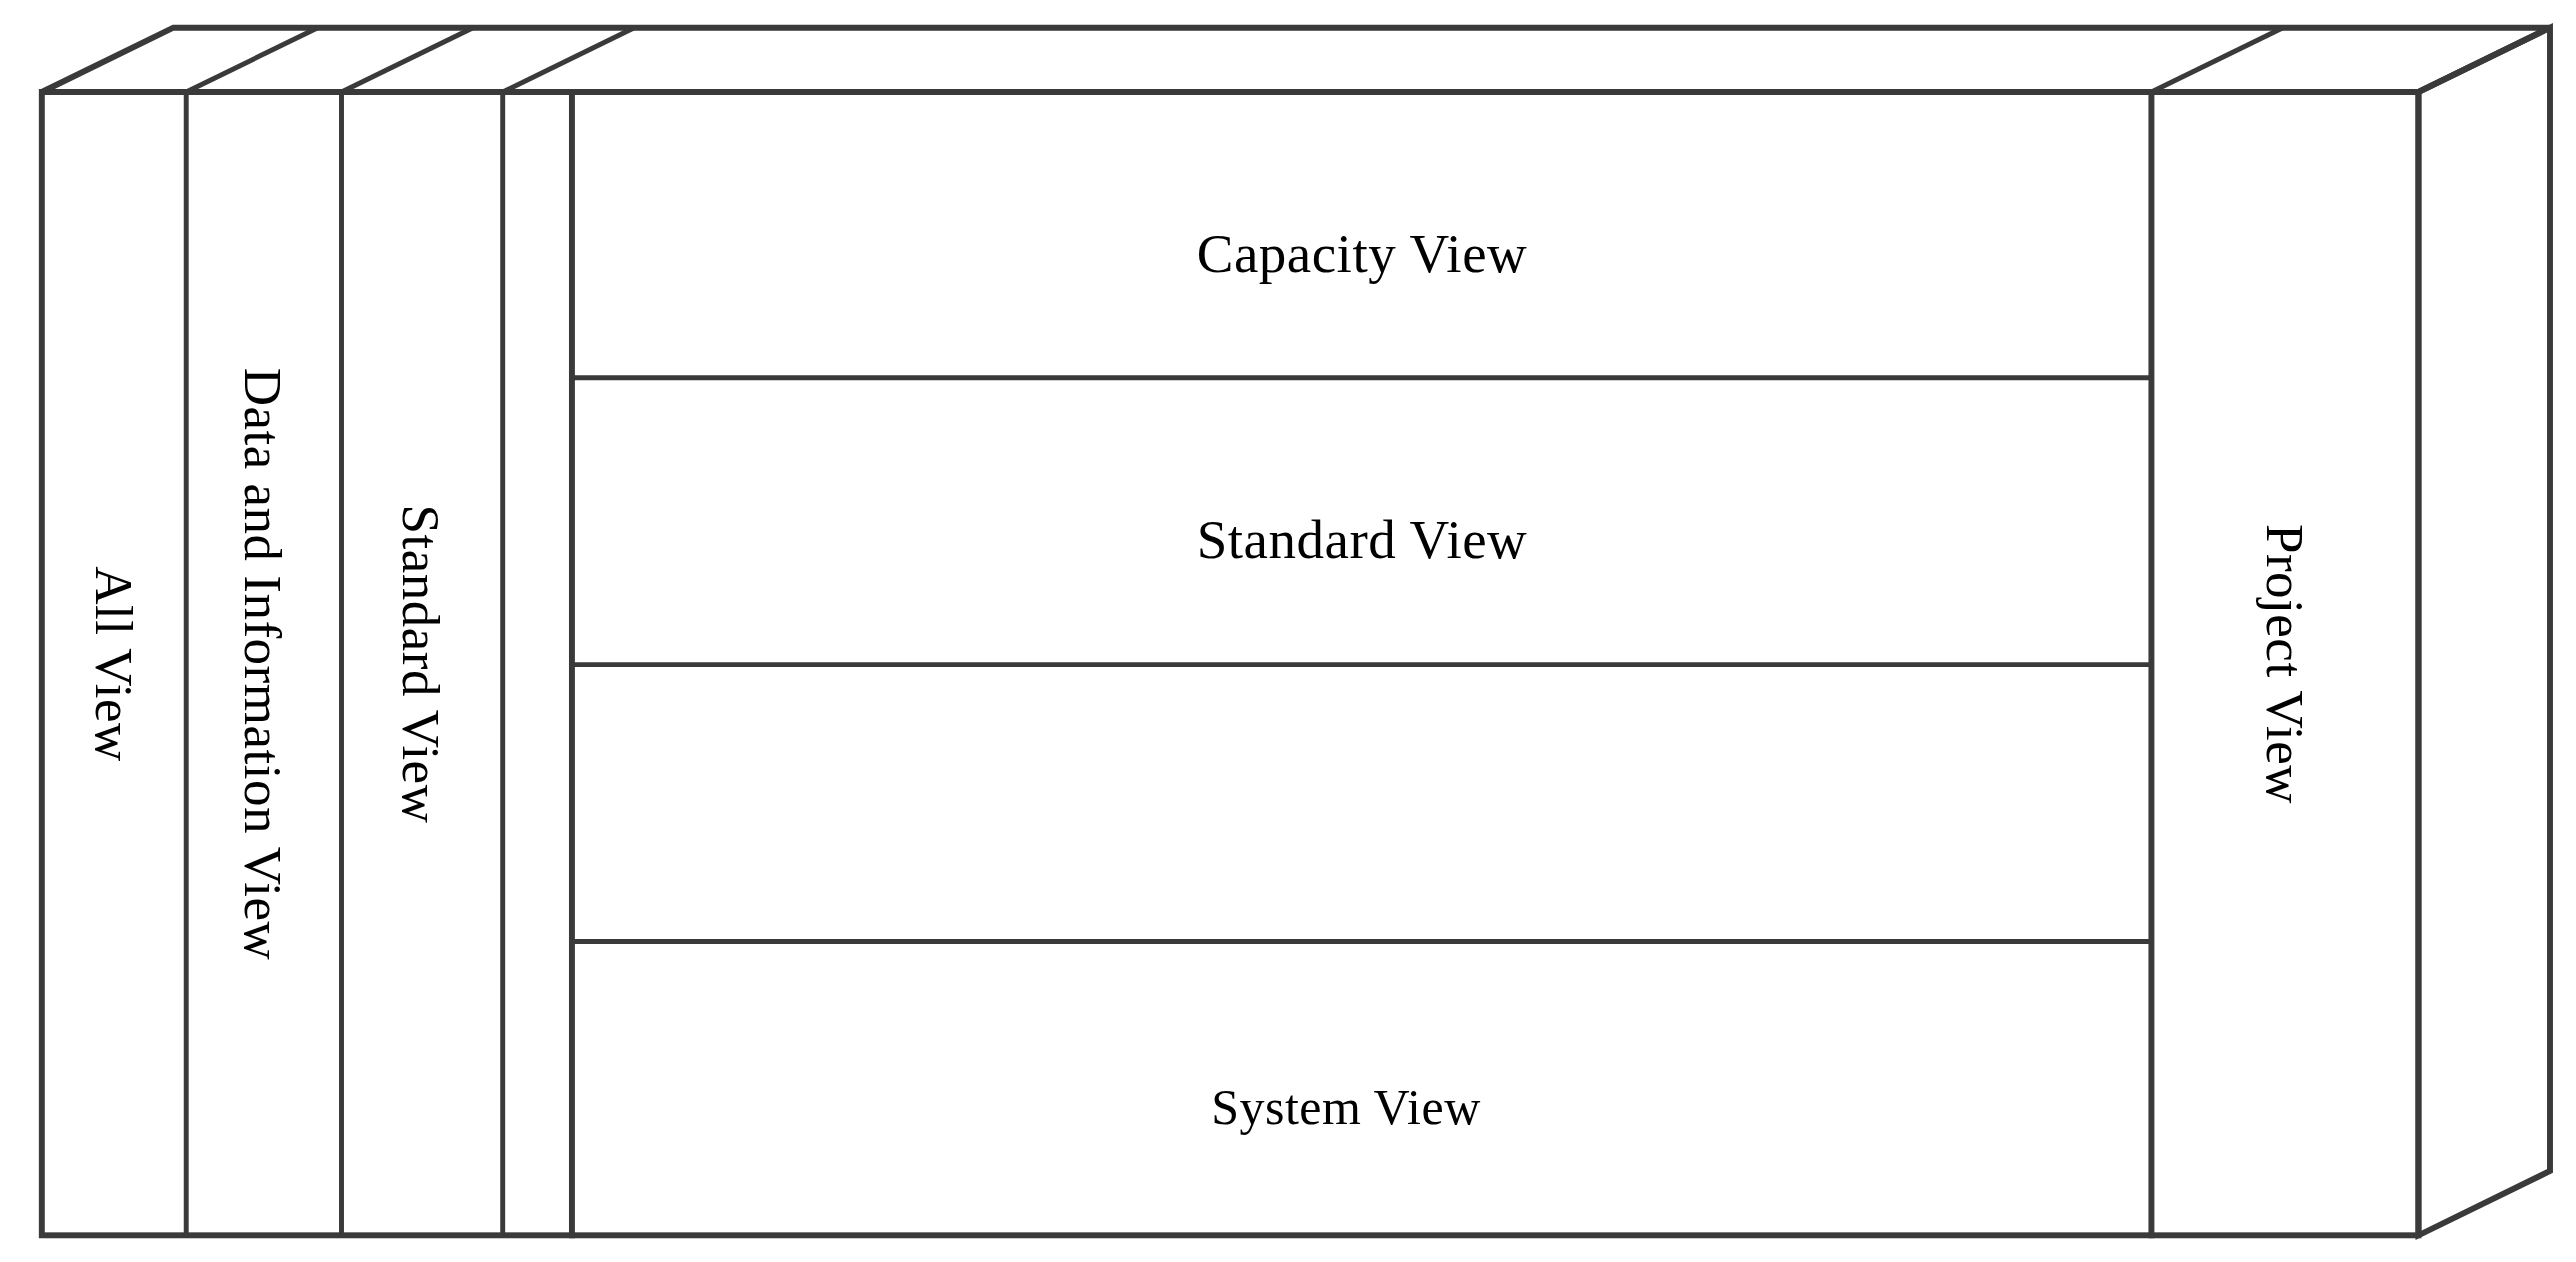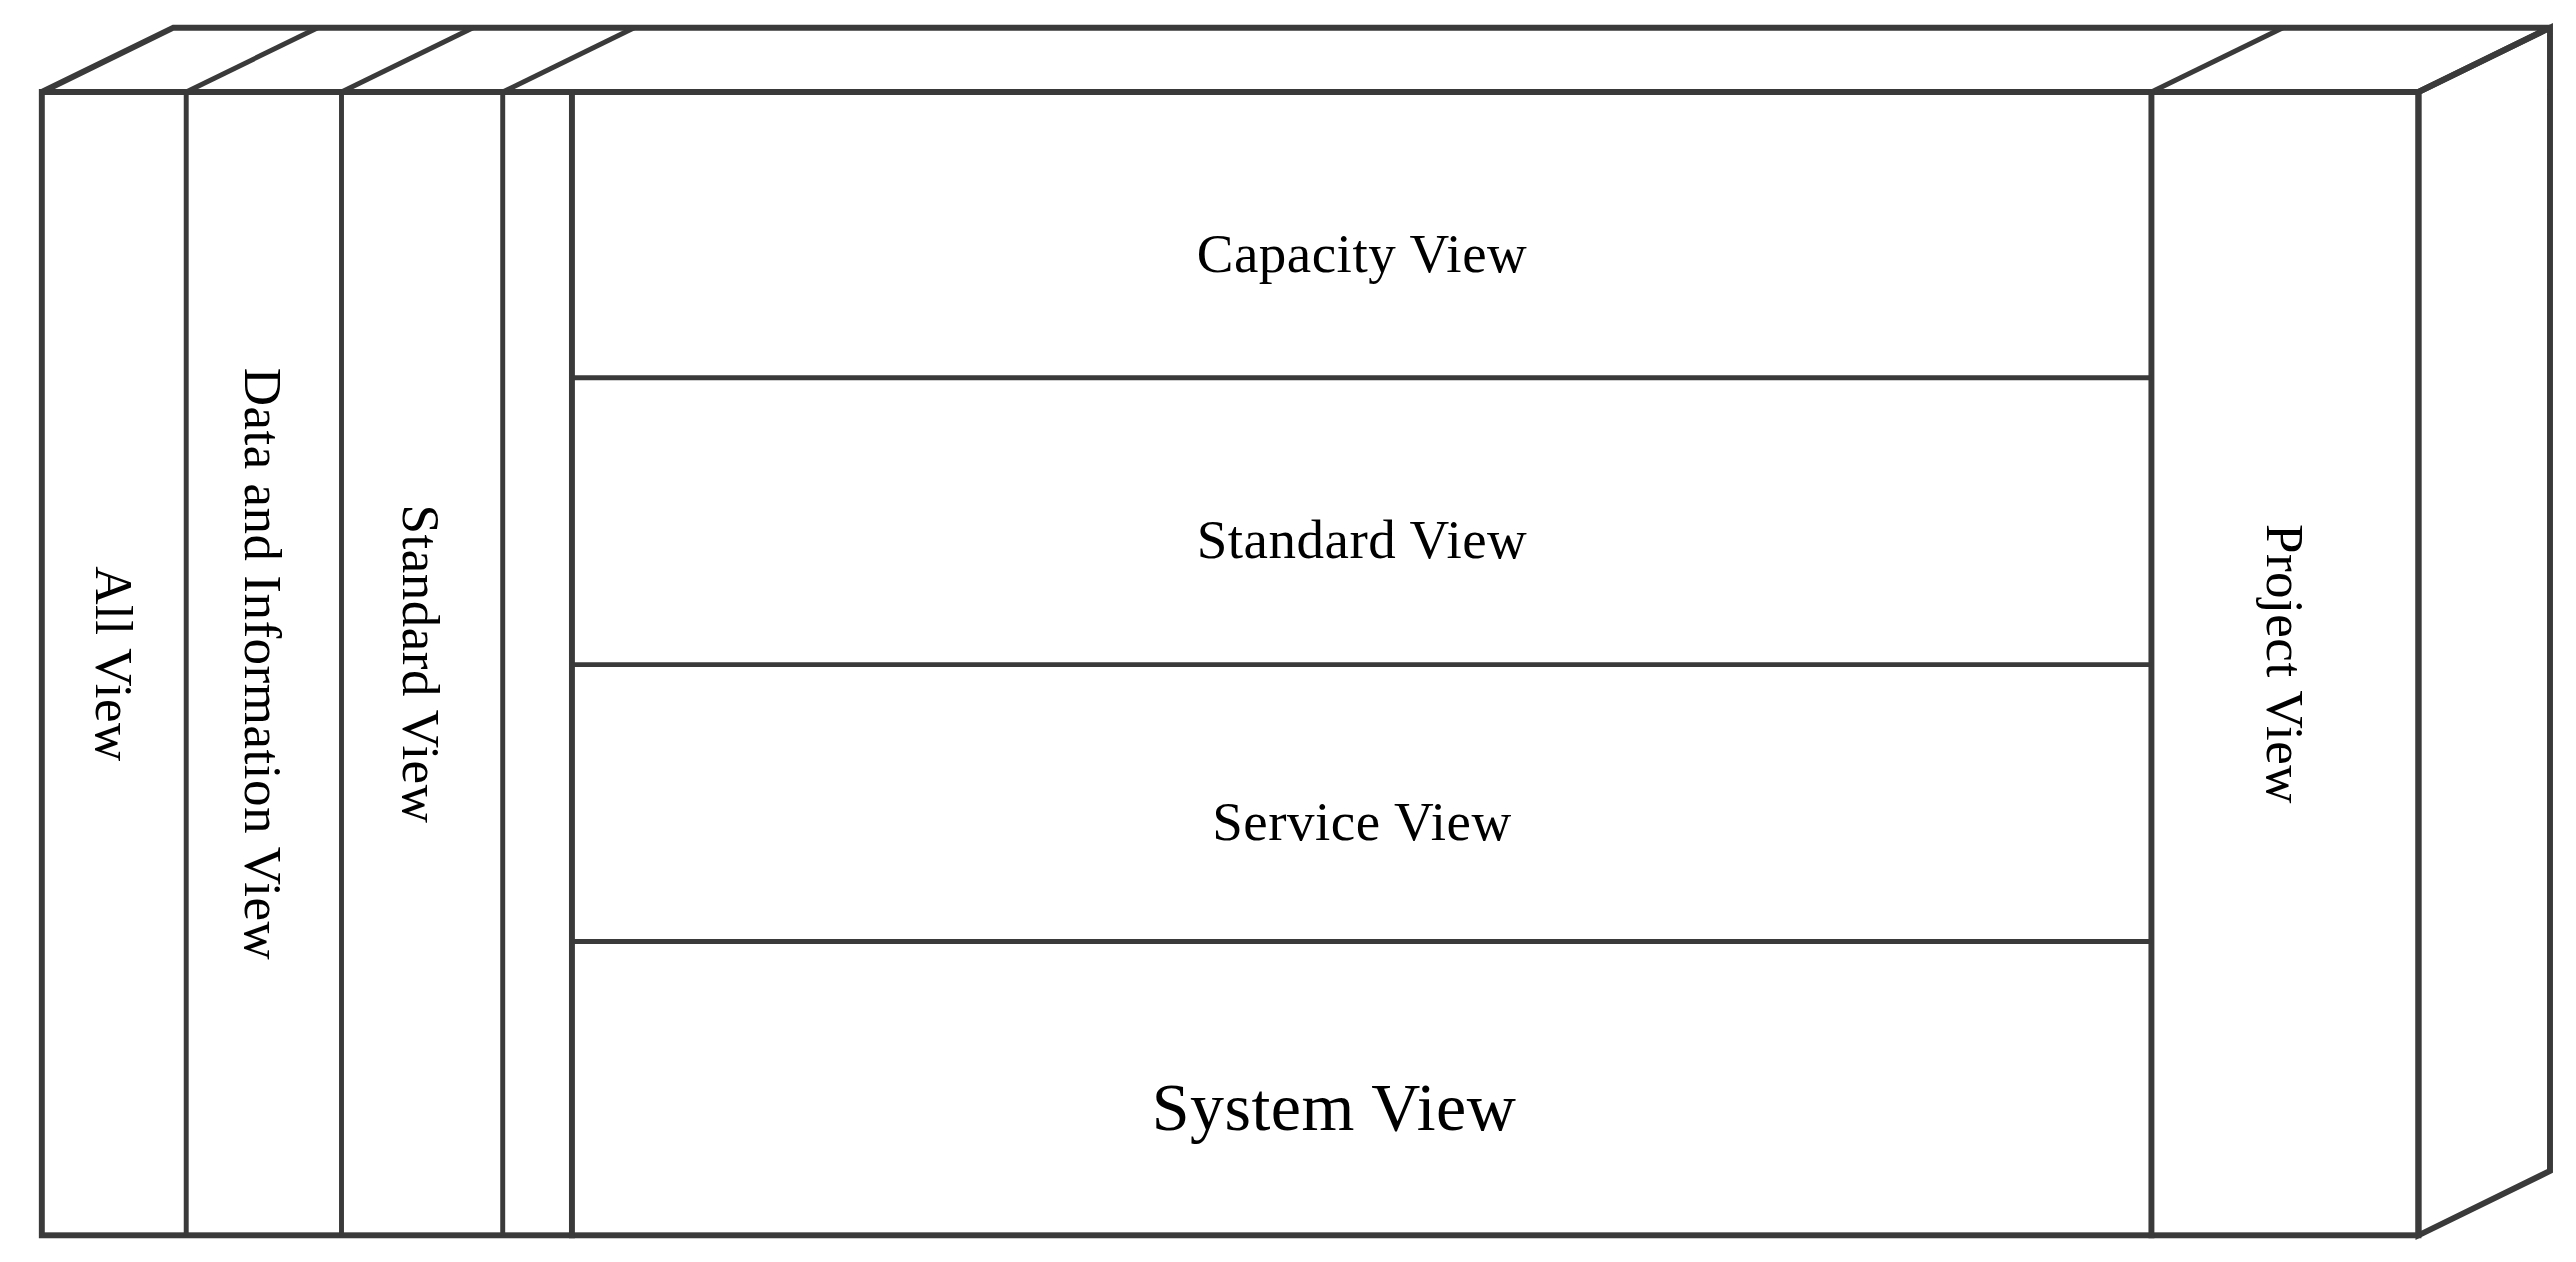--- a/index.html
+++ b/index.html
@@ -74,21 +74,21 @@
   }
   
   #label-all-view        { left: 42px;   top: 92px;  width: 144px;  height: 1144px; font-size: 53px; }
   #label-data-info-view  { left: 186px;  top: 92px;  width: 155px;  height: 1144px; font-size: 53px; }
   #label-standard-view   { left: 341px;  top: 92px;  width: 161px;  height: 1144px; font-size: 53px; }
   #label-project-view    { left: 2152px; top: 92px;  width: 267px;  height: 1144px; font-size: 53px; }
 
   #label-capacity-view   { left: 572px;  top: 92px;  width: 1580px; height: 286px;  font-size: 55px; }
   #label-operation-view  { left: 572px;  top: 378px; width: 1580px; height: 287px;  font-size: 55px; }
   #label-service-view    { left: 572px;  top: 665px; width: 1580px; height: 277px;  font-size: 55px; }
-  #label-system-view     { left: 544px;  top: 942px; width: 1580px; height: 294px;  font-size: 68px; }
+  #label-system-view     { left: 556px;  top: 942px; width: 1580px; height: 294px;  font-size: 50px; }
 </style>
 </head>
 <body>
 
 <div id="diagram-root">
 
   <svg id="diagram-svg" viewBox="0 0 2604 1276">
 
     <polygon class="face" points="42,93 175,28 2578,28 2445,93"></polygon>
 
@@ -138,23 +138,20 @@
     </div>
 
     <div class="cell-label horizontal" id="label-capacity-view">
       <span>Capacity View</span>
     </div>
 
     <div class="cell-label horizontal" id="label-operation-view">
       <span>Standard View</span>
     </div>
 
-    <div class="cell-label horizontal" id="label-service-view">
-      <span>Service View</span>
-    </div>
 
     <div class="cell-label horizontal" id="label-system-view">
       <span>System View</span>
     </div>
 
   </div>
 
 </div>
 
 

